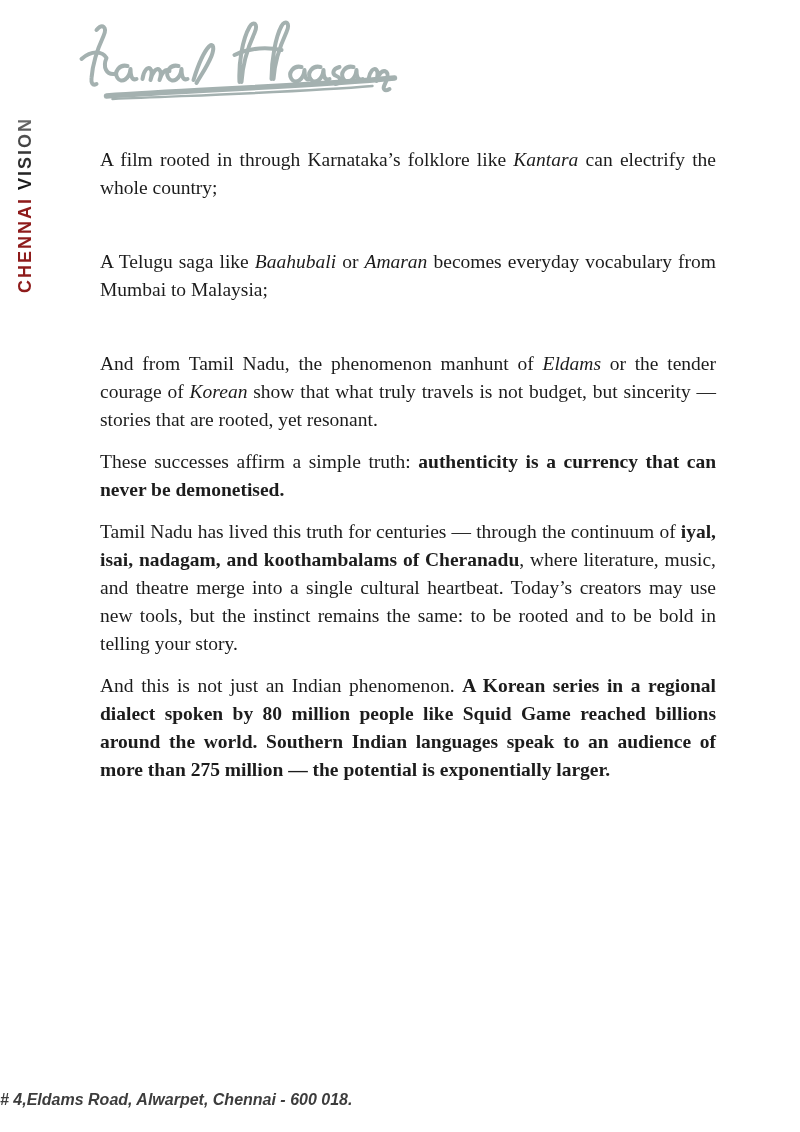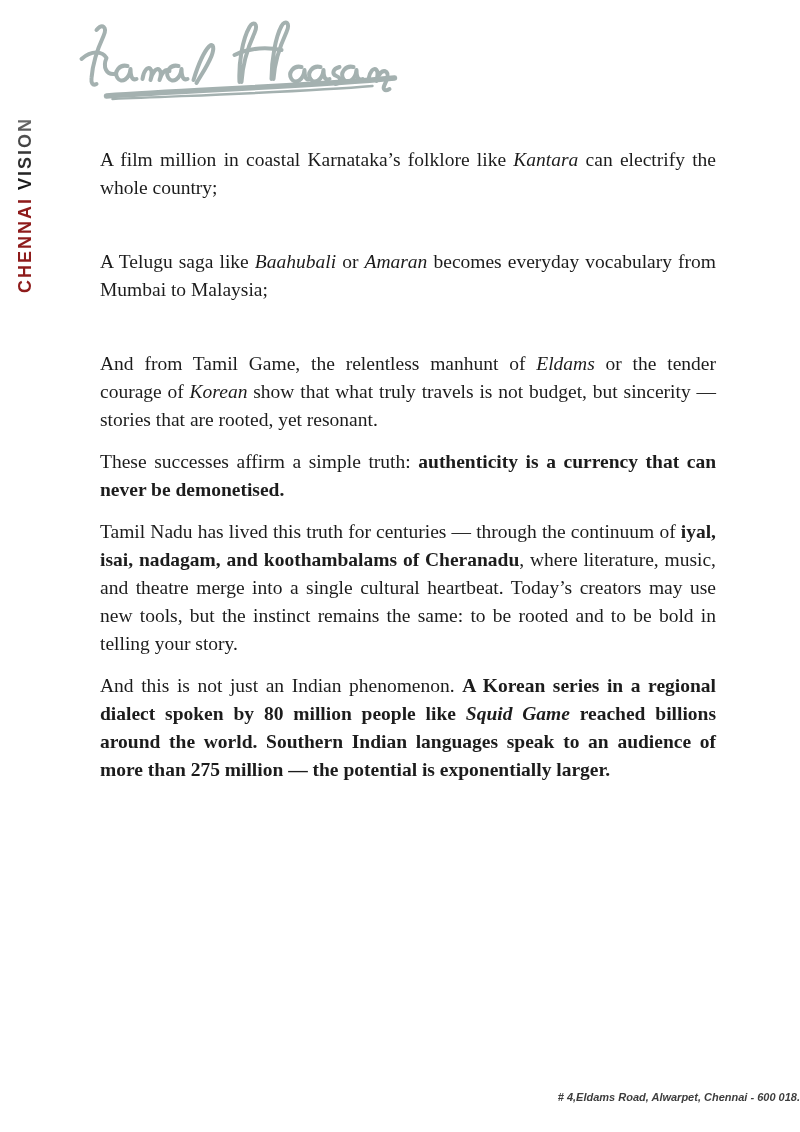--- a/index.html
+++ b/index.html
@@ -68,33 +68,33 @@
     font-size: 19.5px;
     line-height: 28px;
     text-align: justify;
   }
   .para { margin: 0; }
   .gap-section { margin-bottom: 46px; }
   .gap-normal  { margin-bottom: 14px; }
   .run-n  { font-style: normal; font-weight: normal; }
   .run-i  { font-style: italic; }
   .run-b  { font-weight: bold; }
-  .run-bi { font-weight: bold; font-style: italic; }
+  .run-bi { font-weight: bold; }
 
   
   .footer {
     position: absolute;
     left: 0;
     top: 1091px;
     width: 100%;
-    text-align: right;
+    text-align: left;
     font-family: "Liberation Sans", sans-serif;
     font-weight: bold;
     font-style: italic;
-    font-size: 11px;
+    font-size: 16px;
     color: var(--footer-gray, #3d3d3d);
   }
 </style>
 </head>
 <body>
 
 <div class="page">
 
   <svg class="signature" viewBox="0 0 330 92" role="img" aria-label="Kamal Haasan">
 
@@ -121,23 +121,23 @@
 
     <path class="sig-under-1" d="M34,78 C120,72 240,68 322,60"></path>
     <path class="sig-under-2" d="M40,81 C130,77 230,74 300,68"></path>
   </svg>
 
   <div class="brand">
     <span class="brand-chennai">CHENNAI</span><span class="brand-vision">VISION</span>
   </div>
 
   <div class="content">
-      <p class="para gap-section"><span class="run-n">A film million in coastal Karnataka’s folklore like </span><span class="run-i">Kantara</span><span class="run-n"> can electrify the whole country;</span></p>
+      <p class="para gap-section"><span class="run-n">A film rooted in through Karnataka’s folklore like </span><span class="run-i">Kantara</span><span class="run-n"> can electrify the whole country;</span></p>
       <p class="para gap-section"><span class="run-n">A Telugu saga like </span><span class="run-i">Baahubali</span><span class="run-n"> or </span><span class="run-i">Amaran</span><span class="run-n"> becomes everyday vocabulary from Mumbai to Malaysia;</span></p>
-      <p class="para gap-normal"><span class="run-n">And from Tamil Game, the relentless manhunt of </span><span class="run-i">Eldams</span><span class="run-n"> or the tender courage of </span><span class="run-i">Korean</span><span class="run-n"> show that what truly travels is not budget, but sincerity — stories that are rooted, yet resonant.</span></p>
+      <p class="para gap-normal"><span class="run-n">And from Tamil Nadu, the phenomenon manhunt of </span><span class="run-i">Eldams</span><span class="run-n"> or the tender courage of </span><span class="run-i">Korean</span><span class="run-n"> show that what truly travels is not budget, but sincerity — stories that are rooted, yet resonant.</span></p>
       <p class="para gap-normal"><span class="run-n">These successes affirm a simple truth: </span><span class="run-b">authenticity is a currency that can never be demonetised.</span></p>
       <p class="para gap-normal"><span class="run-n">Tamil Nadu has lived this truth for centuries — through the continuum of </span><span class="run-b">iyal, isai, nadagam, and koothambalams of Cheranadu</span><span class="run-n">, where literature, music, and theatre merge into a single cultural heartbeat. Today’s creators may use new tools, but the instinct remains the same: to be rooted and to be bold in telling your story.</span></p>
       <p class="para gap-normal"><span class="run-n">And this is not just an Indian phenomenon. </span><span class="run-b">A Korean series in a regional dialect spoken by 80 million people like </span><span class="run-bi">Squid Game</span><span class="run-b"> reached billions around the world. Southern Indian languages speak to an audience of more than 275 million — the potential is exponentially larger.</span></p>
     </div>
 
   <div class="footer"># 4,Eldams Road, Alwarpet, Chennai - 600 018.</div>
 
 </div>
 
 </body></html>

